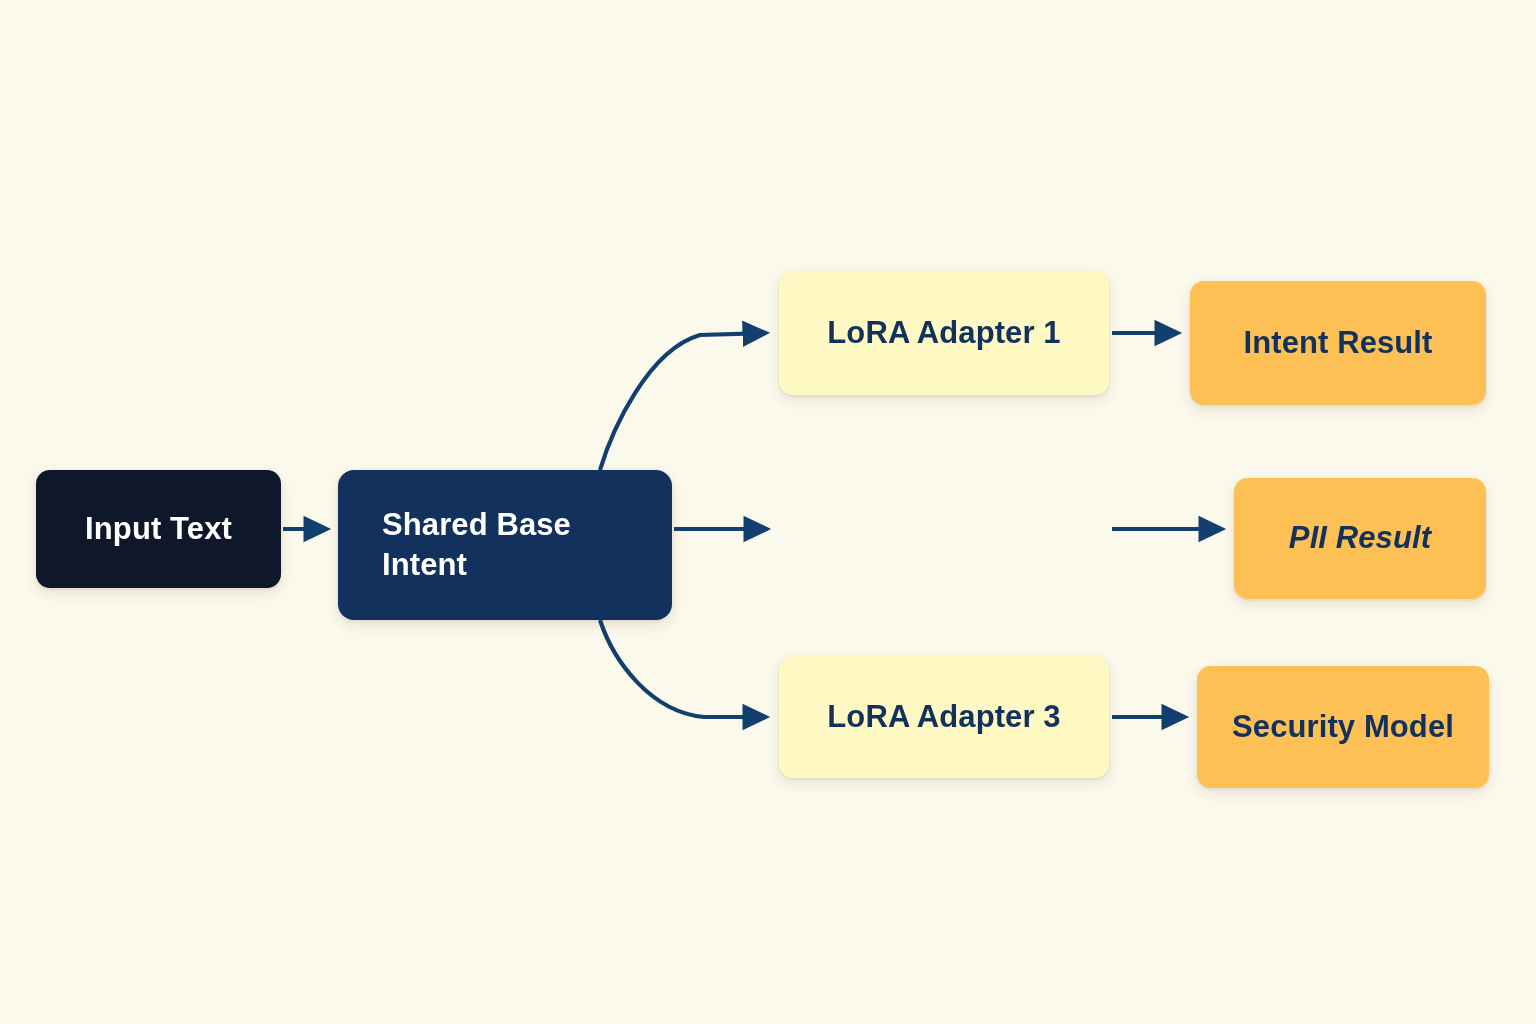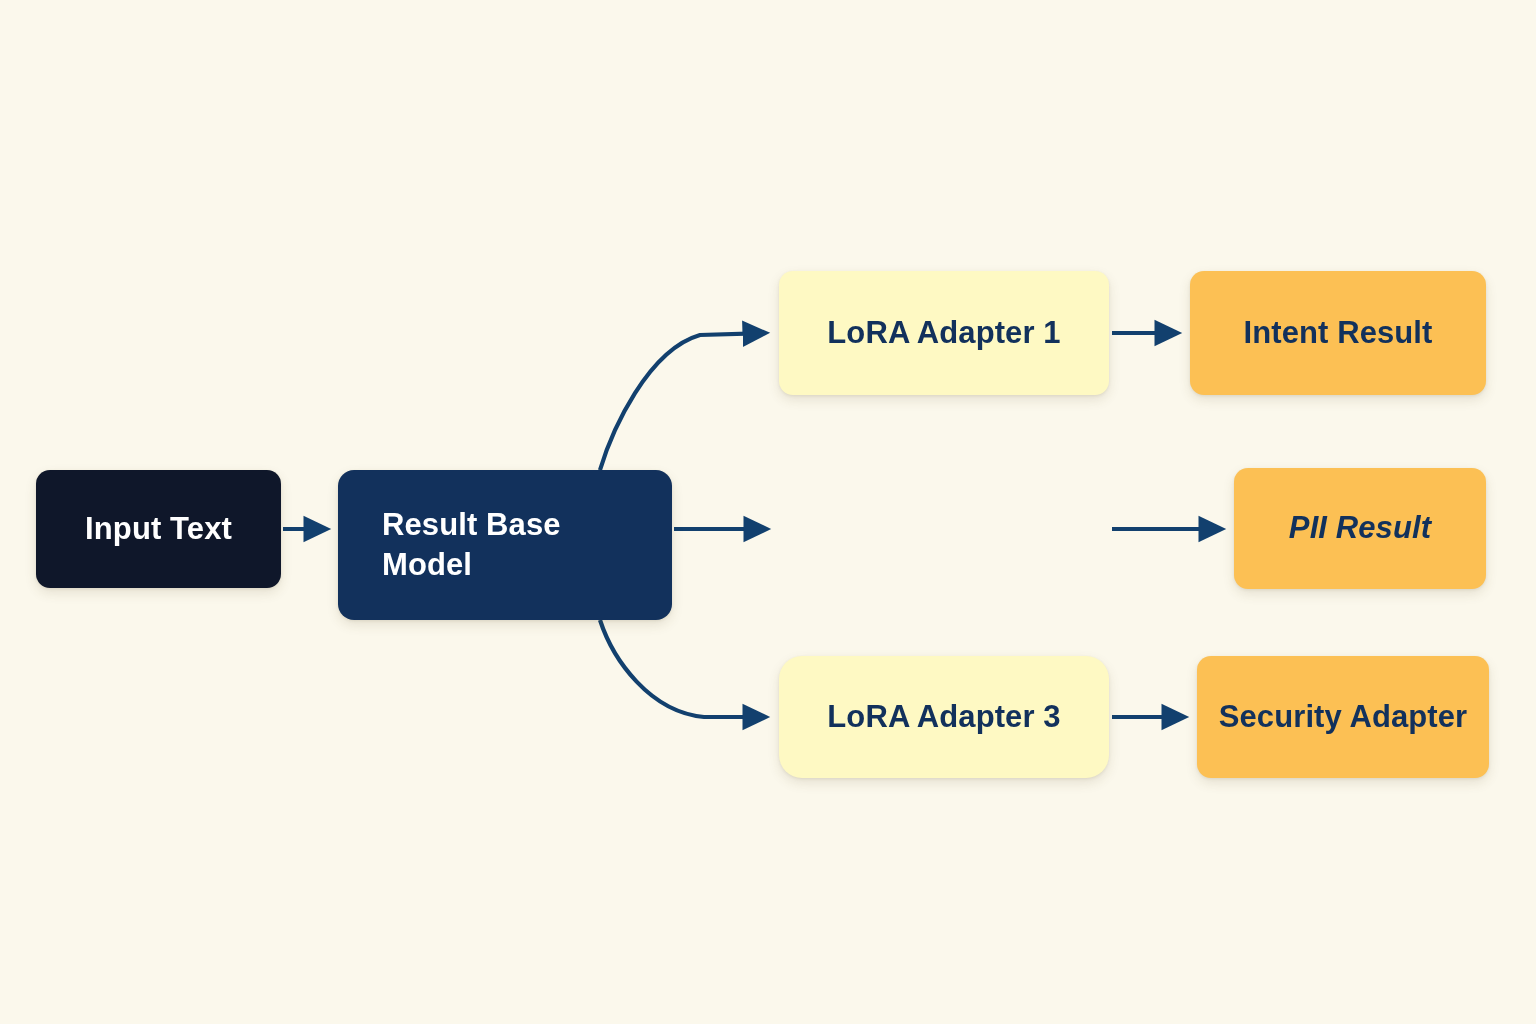--- a/index.html
+++ b/index.html
@@ -78,27 +78,28 @@
     background: #fef9c3;
     justify-content: center;
     text-align: center;
   }
   .node-adapter .node-label {
     color: #12315C;
     text-align: center;
   }
   .adapter-1 { top: 271px; height: 124px; }
   .adapter-2 { top: 468px; height: 121px; }
-  .adapter-3 { top: 656px; height: 122px; border-radius: 23px; }
+  .adapter-3 { top: 656px; height: 122px; }
 
   
   .node-result {
     background: #FCC054;
     justify-content: center;
     text-align: center;
+    margin-top: 10px;
   }
   .node-result .node-label {
     color: #12315C;
     text-align: center;
   }
   .result-1 { left: 1190px; top: 271px; width: 296px; height: 124px; }
   .result-2 { left: 1234px; top: 468px; width: 252px; height: 121px; font-style: italic; }
   .result-3 { left: 1197px; top: 656px; width: 292px; height: 122px; }
 </style>
 </head>
@@ -130,22 +131,22 @@
       <path d="M1112,717 L1185,717" marker-end="url(#arrowhead)"></path>
     </g>
   </svg>
 
   <div class="node node-input">
     <span class="node-label">Input Text</span>
   </div>
 
   <div class="node node-base">
     <span class="node-label">
-      <span>Result Base</span><br>
-      <span>Model</span>
+      <span>Shared Base</span><br>
+      <span>Intent</span>
     </span>
   </div>
 
   <div class="node node-adapter adapter-1">
     <span class="node-label">LoRA Adapter 1</span>
   </div>
 
 
   <div class="node node-adapter adapter-3">
     <span class="node-label">LoRA Adapter 3</span>
@@ -153,16 +154,16 @@
 
   <div class="node node-result result-1">
     <span class="node-label">Intent Result</span>
   </div>
 
   <div class="node node-result result-2">
     <span class="node-label">PII Result</span>
   </div>
 
   <div class="node node-result result-3">
-    <span class="node-label">Security Adapter</span>
+    <span class="node-label">Security Model</span>
   </div>
 
 </div>
 
 </body></html>

